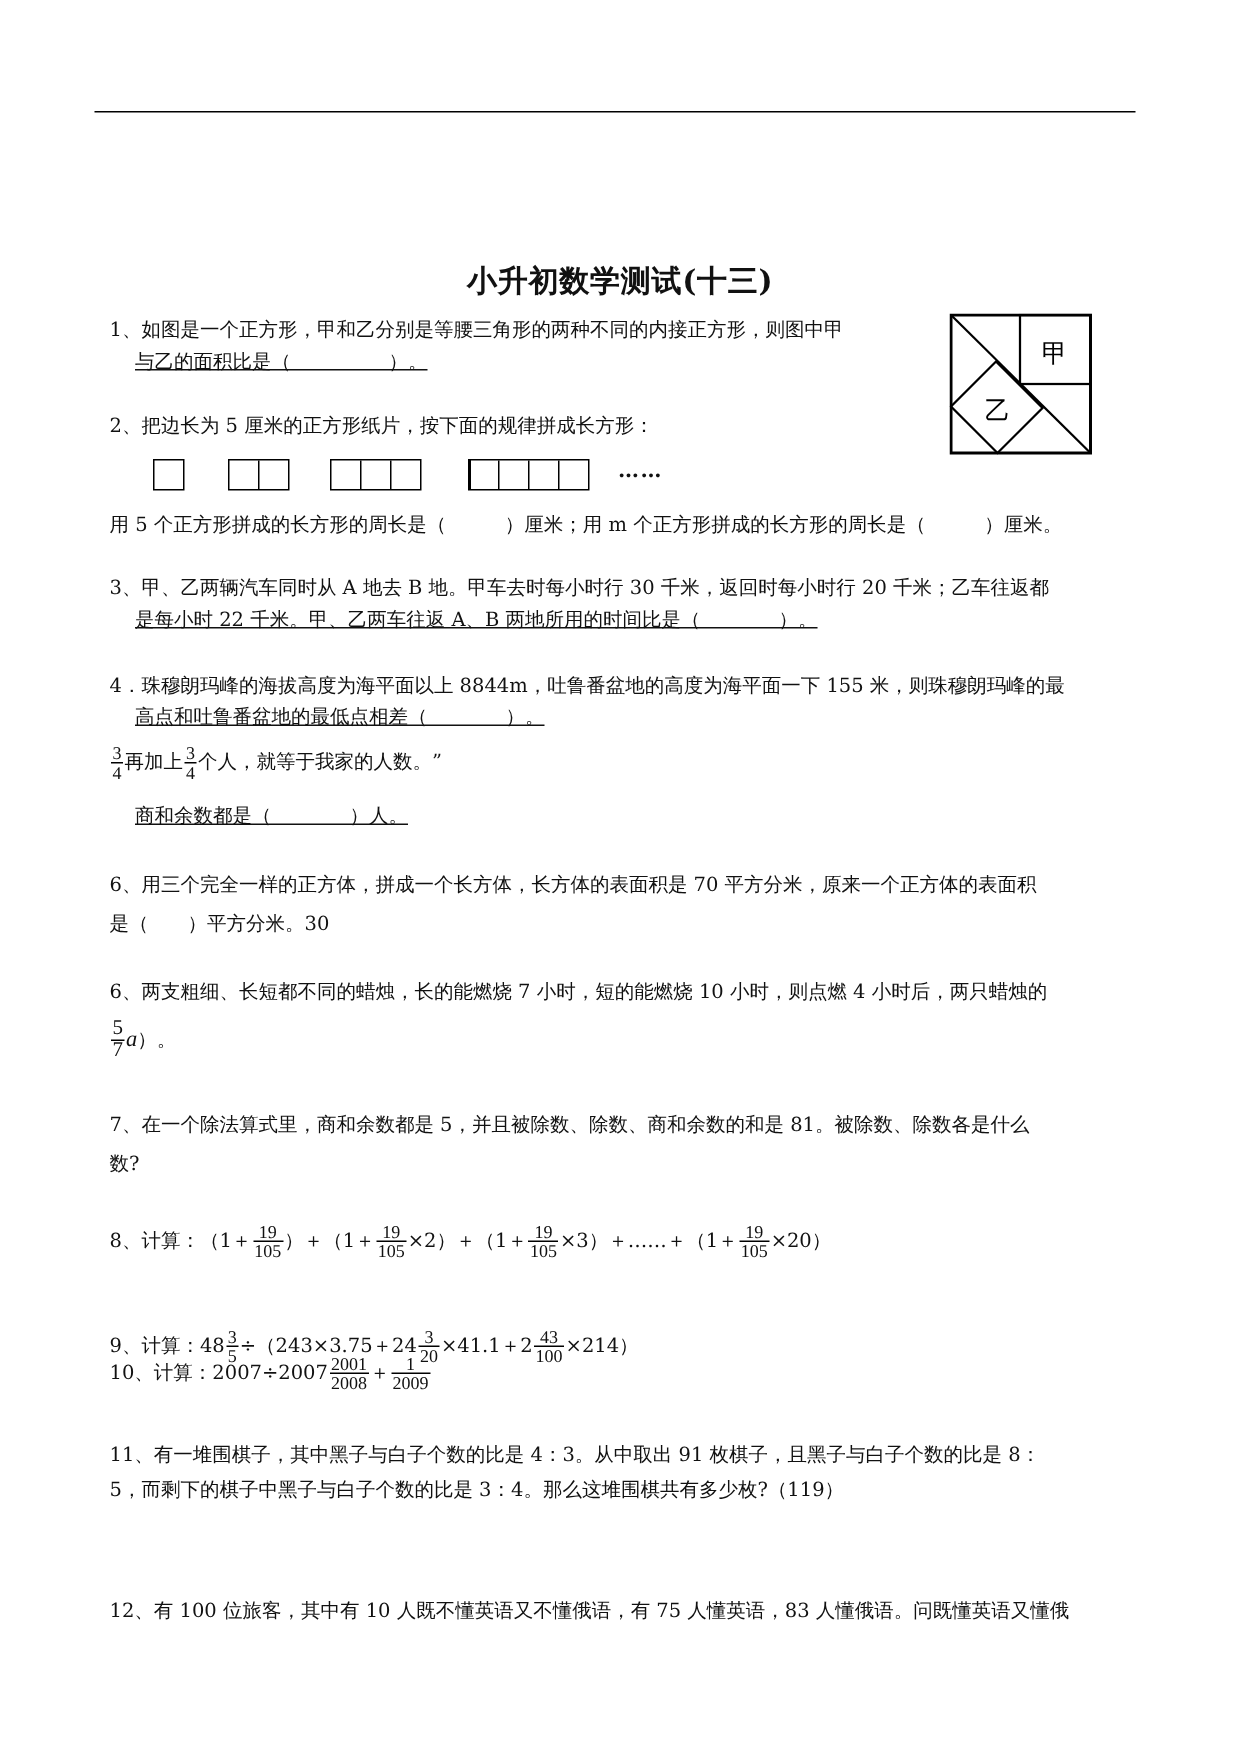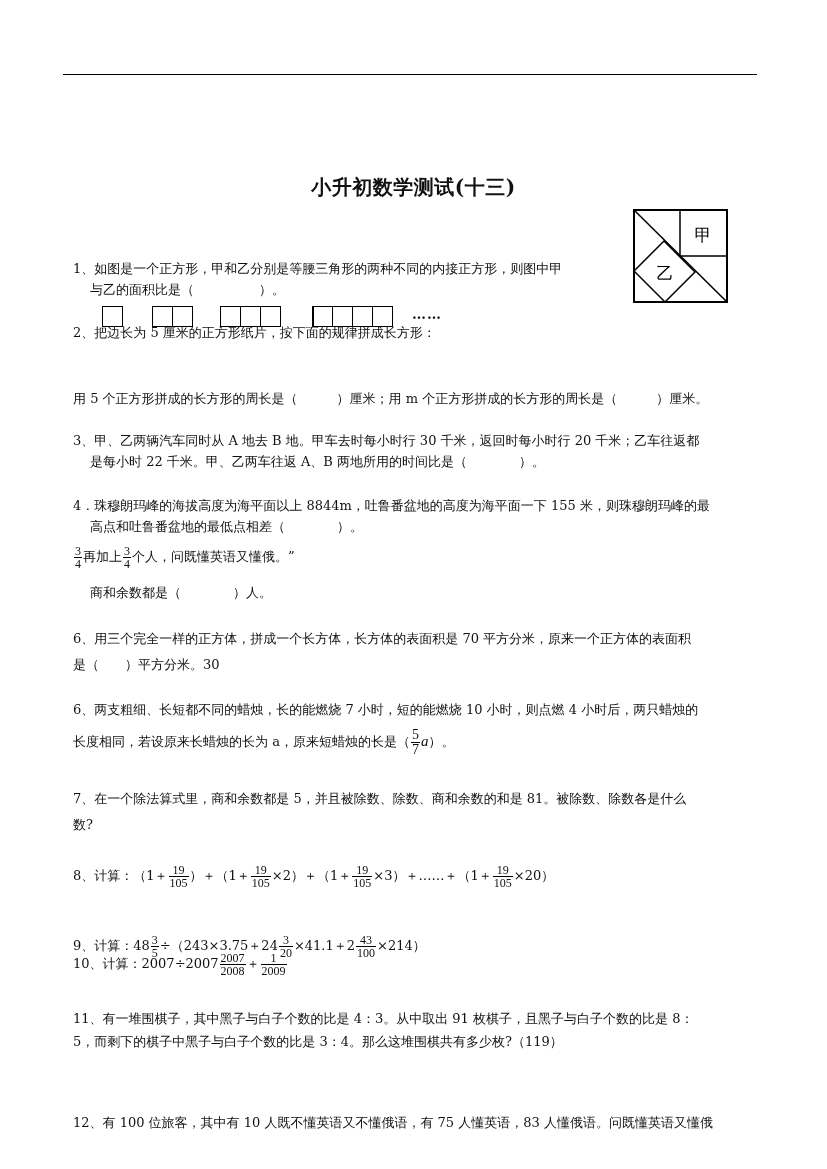--- a/index.html
+++ b/index.html
@@ -1,23 +1,23 @@
 <!DOCTYPE html>
 <html><head>
 <meta charset="utf-8">
 <style>
   html, body { margin:0; padding:0; background:#ffffff; }
   body { width:827px; height:1169px; position:relative; overflow:hidden;
          font-family:"DejaVu Serif","Liberation Serif",serif; color:#111; }
   .rule { position:absolute; left:63px; top:74px; width:694px; height:0; border-top:1.5px solid #000; }
   .title { position:absolute; left:0; width:827px; top:174px; text-align:center;
            font-size:20px; font-weight:bold; letter-spacing:0.5px; }
-  .line { position:absolute; font-size:13px; white-space:nowrap; line-height:18px;margin-top:48px; }
+  .line { position:absolute; font-size:13px; white-space:nowrap; line-height:18px; }
   .q { left:73px; }
-  .ind { left:90px; }
+  .ind { left:90px;text-decoration:underline; }
   .figure { position:absolute; left:633px; top:209px; }
   .sq { position:absolute; border:1.5px solid #000; box-sizing:border-box; height:21px; top:306px; }
   .sq .div { position:absolute; top:0; bottom:0; border-left:1.5px solid #000; }
   .dots { position:absolute; left:412px; top:306px; font-size:14px; font-weight:bold; letter-spacing:1px; }
   .frac { display:inline-block; vertical-align:middle; text-align:center; line-height:1; margin:0 1px; font-family:"Liberation Serif",serif; }
   .frac .num { display:block; font-size:12px; padding:0 1px; border-bottom:1px solid #000; }
   .frac .den { display:block; font-size:12px; padding:0 1px; }
   .frac.big .num, .frac.big .den { font-size:14px; }
   .it { font-style:italic; font-size:15px; font-family:"Liberation Serif",serif; }
 </style>
@@ -61,43 +61,43 @@
 
 <div class="line" style="left:73px;top:342px">用 5 个正方形拼成的长方形的周长是（　　　）厘米；用 m 个正方形拼成的长方形的周长是（　　　）厘米。</div>
 
 <div class="line q" style="top:384px">3、甲、乙两辆汽车同时从 A 地去 B 地。甲车去时每小时行 30 千米，返回时每小时行 20 千米；乙车往返都</div>
 <div class="line ind" style="top:405px">是每小时 22 千米。甲、乙两车往返 A、B 两地所用的时间比是（　　　　）。</div>
 
 <div class="line q" style="top:449px">4．珠穆朗玛峰的海拔高度为海平面以上 8844m，吐鲁番盆地的高度为海平面一下 155 米，则珠穆朗玛峰的最</div>
 <div class="line ind" style="top:470px">高点和吐鲁番盆地的最低点相差（　　　　）。</div>
 
 <div class="line q" style="top:494px;line-height:30px">
-  <span class="frac"><span class="num">3</span><span class="den">4</span></span><span>再加上</span><span class="frac"><span class="num">3</span><span class="den">4</span></span><span>个人，问既懂英语又懂俄。”</span>
+  <span class="frac"><span class="num">3</span><span class="den">4</span></span><span>再加上</span><span class="frac"><span class="num">3</span><span class="den">4</span></span><span>个人，就等于我家的人数。”</span>
 </div>
 <div class="line ind" style="top:536px">商和余数都是（　　　　）人。</div>
 
 <div class="line q" style="top:582px">6、用三个完全一样的正方体，拼成一个长方体，长方体的表面积是 70 平方分米，原来一个正方体的表面积</div>
 <div class="line q" style="top:608px">是（　　）平方分米。30</div>
 
 <div class="line q" style="top:653px">6、两支粗细、长短都不同的蜡烛，长的能燃烧 7 小时，短的能燃烧 10 小时，则点燃 4 小时后，两只蜡烛的</div>
 <div class="line q" style="top:676px;line-height:34px">
-  <span>长度相同，若设原来长蜡烛的长为 a，原来短蜡烛的长是（</span><span class="frac big"><span class="num">5</span><span class="den">7</span></span><span class="it">a</span><span>）。</span>
+  <span class="frac big"><span class="num">5</span><span class="den">7</span></span><span class="it">a</span><span>）。</span>
 </div>
 
 <div class="line q" style="top:742px">7、在一个除法算式里，商和余数都是 5，并且被除数、除数、商和余数的和是 81。被除数、除数各是什么</div>
 <div class="line q" style="top:768px">数?</div>
 
 <div class="line q" style="top:810px;line-height:36px">
   <span>8、计算：</span><span id="q8-terms"><span>（1＋</span><span class="frac"><span class="num">19</span><span class="den">105</span></span><span>）</span><span>＋（1＋</span><span class="frac"><span class="num">19</span><span class="den">105</span></span><span>×2）</span><span>＋（1＋</span><span class="frac"><span class="num">19</span><span class="den">105</span></span><span>×3）</span><span>＋……＋（1＋</span><span class="frac"><span class="num">19</span><span class="den">105</span></span><span>×20）</span></span>
 </div>
 
 <div class="line q" style="top:880px;line-height:36px">
   <span>9、计算：48</span><span class="frac"><span class="num">3</span><span class="den">5</span></span><span>÷（243×3.75＋24</span><span class="frac"><span class="num">3</span><span class="den">20</span></span><span>×41.1＋2</span><span class="frac"><span class="num">43</span><span class="den">100</span></span><span>×214）</span>
 </div>
 
 <div class="line q" style="top:896px;line-height:40px">
-  <span>10、计算：2007÷2007</span><span class="frac"><span class="num">2007</span><span class="den">2008</span></span><span>＋</span><span class="frac"><span class="num">1</span><span class="den">2009</span></span>
+  <span>10、计算：2007÷2007</span><span class="frac"><span class="num">2001</span><span class="den">2008</span></span><span>＋</span><span class="frac"><span class="num">1</span><span class="den">2009</span></span>
 </div>
 
 <div class="line q" style="top:962px">11、有一堆围棋子，其中黑子与白子个数的比是 4：3。从中取出 91 枚棋子，且黑子与白子个数的比是 8：</div>
 <div class="line q" style="top:985px">5，而剩下的棋子中黑子与白子个数的比是 3：4。那么这堆围棋共有多少枚?（119）</div>
 
 <div class="line q" style="top:1066px">12、有 100 位旅客，其中有 10 人既不懂英语又不懂俄语，有 75 人懂英语，83 人懂俄语。问既懂英语又懂俄</div>
 
 </body></html>

